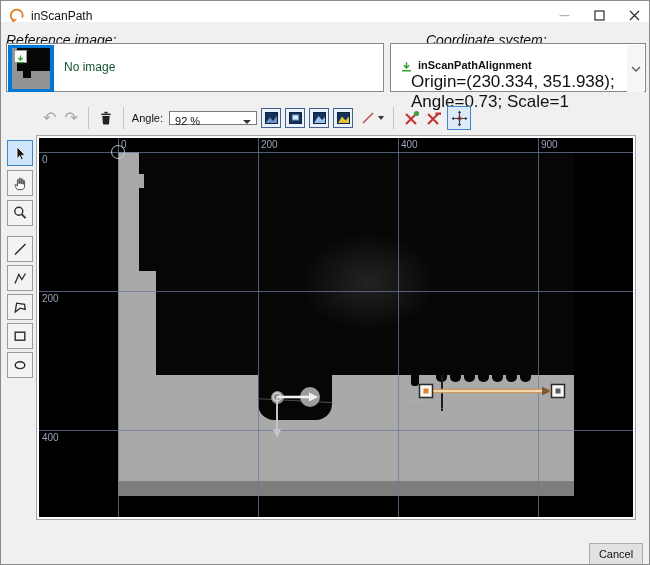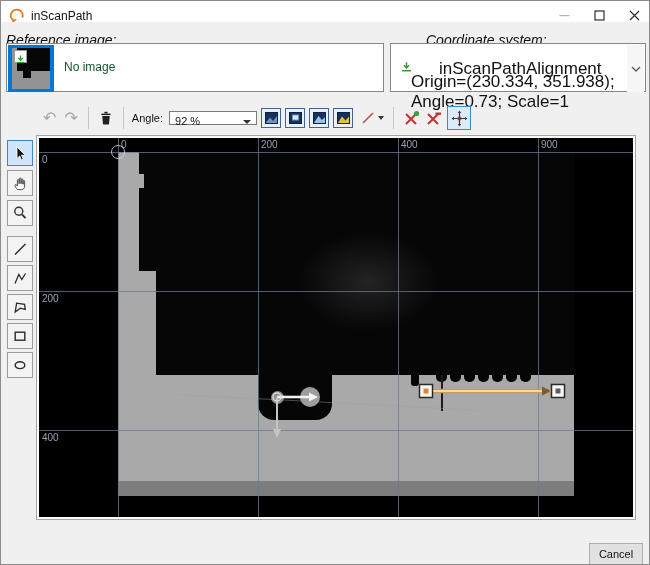--- a/index.html
+++ b/index.html
@@ -14,21 +14,21 @@
   .capbtn svg{display:block;}
   
   .flabel{position:absolute;font-size:14px;color:#111;font-style:italic;}
   .box{position:absolute;background:#fff;border:1px solid #828790;box-sizing:border-box;}
   .ref-tile{position:absolute;left:1px;top:1px;width:46px;height:47px;background:#0078d7;}
   .thumb{position:absolute;left:4px;top:3px;width:38px;height:41px;background:#939393;overflow:hidden;}
   .thumb .blob{position:absolute;right:0;top:0;width:86%;height:55%;background:#070707;}
   .thumb .notch{position:absolute;left:28%;top:55%;width:22%;height:17%;background:#070707;}
   .mini-import{position:absolute;left:2px;top:2px;width:13px;height:13px;background:#fbfbfb;border:1px solid #9a9a9a;box-sizing:border-box;}
   .no-image{position:absolute;left:57px;top:0;height:47px;line-height:47px;font-size:12px;color:#14532d;}
-  .cs-name{position:absolute;left:27px;top:15px;font-size:17px;font-weight:normal;color:#111;margin-left:21px;}
+  .cs-name{position:absolute;left:27px;top:15px;font-size:11px;font-weight:bold;color:#111;}
   .cs-details{position:absolute;left:20px;top:28px;font-size:17px;color:#111;}
   .cs-icon{position:absolute;left:9px;top:17px;}
   .cs-dd{position:absolute;right:1px;top:1px;width:17px;height:47px;background:#f6f6f6;
     display:flex;align-items:center;justify-content:center;}
   
   .toolbar{position:absolute;left:38px;top:104px;height:26px;display:flex;align-items:center;}
   .tb-sep{width:1px;height:22px;background:#c6c6c6;margin:0 6px;}
   .tb-glyph{font-size:16px;color:#a8a8a8;padding:0 4px;line-height:20px;}
   .tb-btn{width:22px;height:22px;display:flex;align-items:center;justify-content:center;border:1px solid transparent;box-sizing:border-box;}
   .fitbtn{width:20px;height:20px;margin-left:4px;border:1px solid #46628f;background:#e9f1fa;

